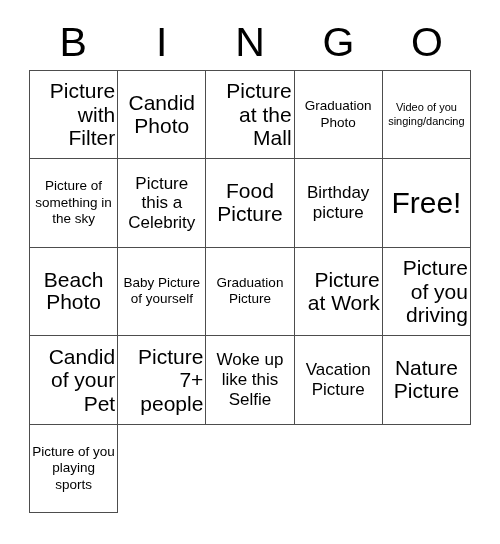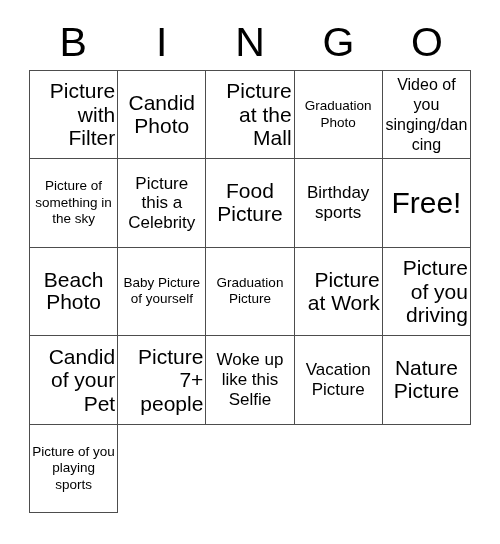--- a/index.html
+++ b/index.html
@@ -75,21 +75,21 @@
   }
   .cell-text {
     display: block;
     width: 100%;
     line-height: 1.12;
     word-wrap: break-word;
     hyphens: none;
   }
 
   
-  .fs-xs  .cell-text { font-size: 16px; line-height: 1.25; }
+  .fs-xs  .cell-text { font-size: 11px; line-height: 1.25; }
   .fs-sm  .cell-text { font-size: 13.5px; line-height: 1.22; }
   .fs-md  .cell-text { font-size: 17px; line-height: 1.16; }
   .fs-lg  .cell-text { font-size: 21px; line-height: 1.12; text-align: right; }
   .fs-xl  .cell-text { font-size: 21px; line-height: 1.08; }
   .fs-xxl .cell-text { font-size: 30px; line-height: 1.05; }
 
   
   #grid .cell:nth-child(5n) { border-right: 1px solid #4d4d4d; }
 </style>
 </head>
@@ -124,21 +124,21 @@
       <div class="cell fs-sm">
         <span class="cell-text">Picture of something in the sky</span>
       </div>
       <div class="cell fs-md">
         <span class="cell-text">Picture this a Celebrity</span>
       </div>
       <div class="cell fs-xl">
         <span class="cell-text">Food Picture</span>
       </div>
       <div class="cell fs-md">
-        <span class="cell-text">Birthday sports</span>
+        <span class="cell-text">Birthday picture</span>
       </div>
       <div class="cell fs-xxl">
         <span class="cell-text">Free!</span>
       </div>
       <div class="cell fs-xl">
         <span class="cell-text">Beach Photo</span>
       </div>
       <div class="cell fs-sm">
         <span class="cell-text">Baby Picture of yourself</span>
       </div>

